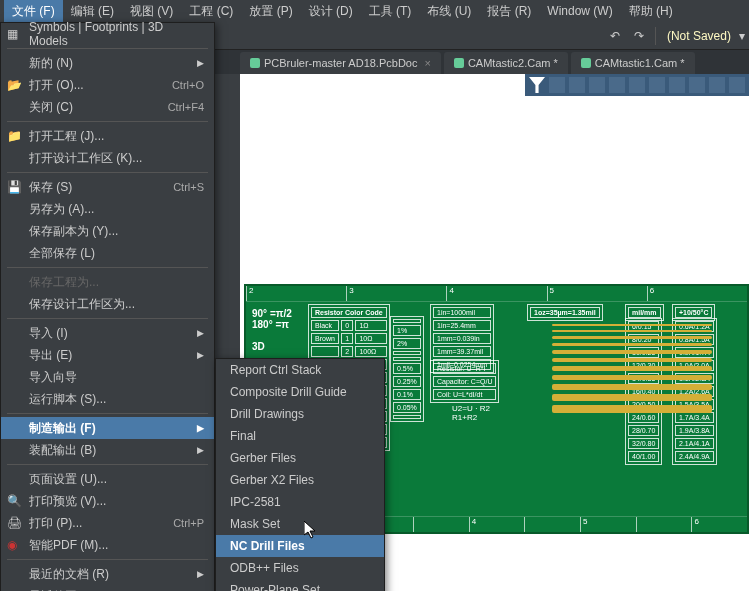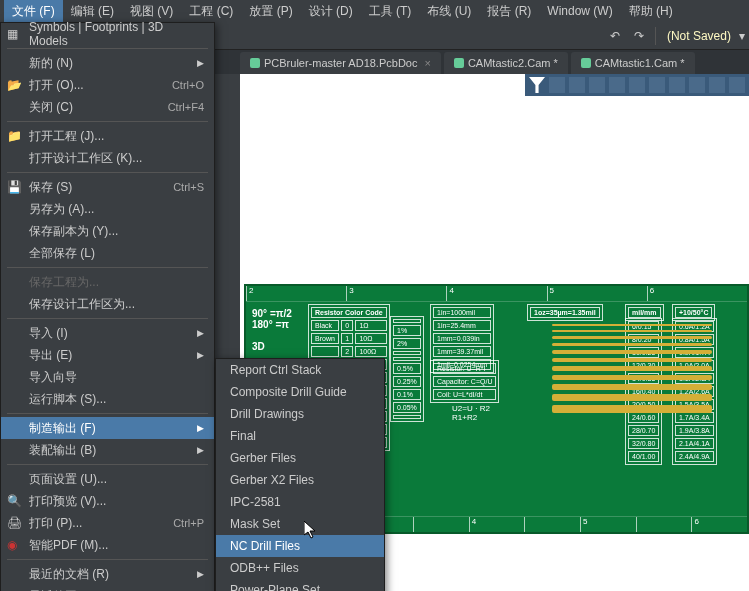--- a/index.html
+++ b/index.html
@@ -18,21 +18,21 @@
 
 
 .tabbar { height: 24px; background: #2f3337; display: flex; align-items: flex-end; padding-left: 240px; }
 .tab { height: 22px; padding: 3px 10px; background: #3a3e42; border-radius: 3px 3px 0 0; margin-right: 3px; display: flex; align-items: center; gap: 4px; font-size: 11px; }
 .tab-icon { width: 10px; height: 10px; background: #6c9; border-radius: 2px; }
 .tab-x { color: #888; margin-left: 3px; }
 
 
 .menu-dropdown { position: absolute; top: 22px; left: 0; width: 215px; background: #3a3e42; border: 1px solid #1e1e1e; z-index: 100; box-shadow: 2px 2px 8px rgba(0,0,0,0.5); }
 .menu-item { height: 22px; padding: 0 10px 0 28px; display: flex; align-items: center; justify-content: space-between; cursor: pointer; position: relative; }
-.menu-item.highlighted { background: #4a7aa8; color: #fff; }
+.menu-item.highlighted { background: #4a7aa8; color: #fff; font-weight: bold; }
 .menu-item.disabled { color: #666; }
 .menu-sep { height: 1px; background: #555; margin: 3px 6px; }
 .menu-shortcut { color: #aaa; font-size: 11px; text-align: right; }
 .menu-arrow { font-size: 9px; }
 .menu-icon { position: absolute; left: 6px; width: 14px; height: 14px; }
 
 
 .submenu { position: absolute; top: 358px; left: 215px; width: 170px; background: #3a3e42; border: 1px solid #1e1e1e; z-index: 110; box-shadow: 2px 2px 8px rgba(0,0,0,0.5); }
 .submenu .menu-item { padding-left: 14px; }
 .submenu .menu-item.highlighted { background: #4a7aa8; color: #fff; }

